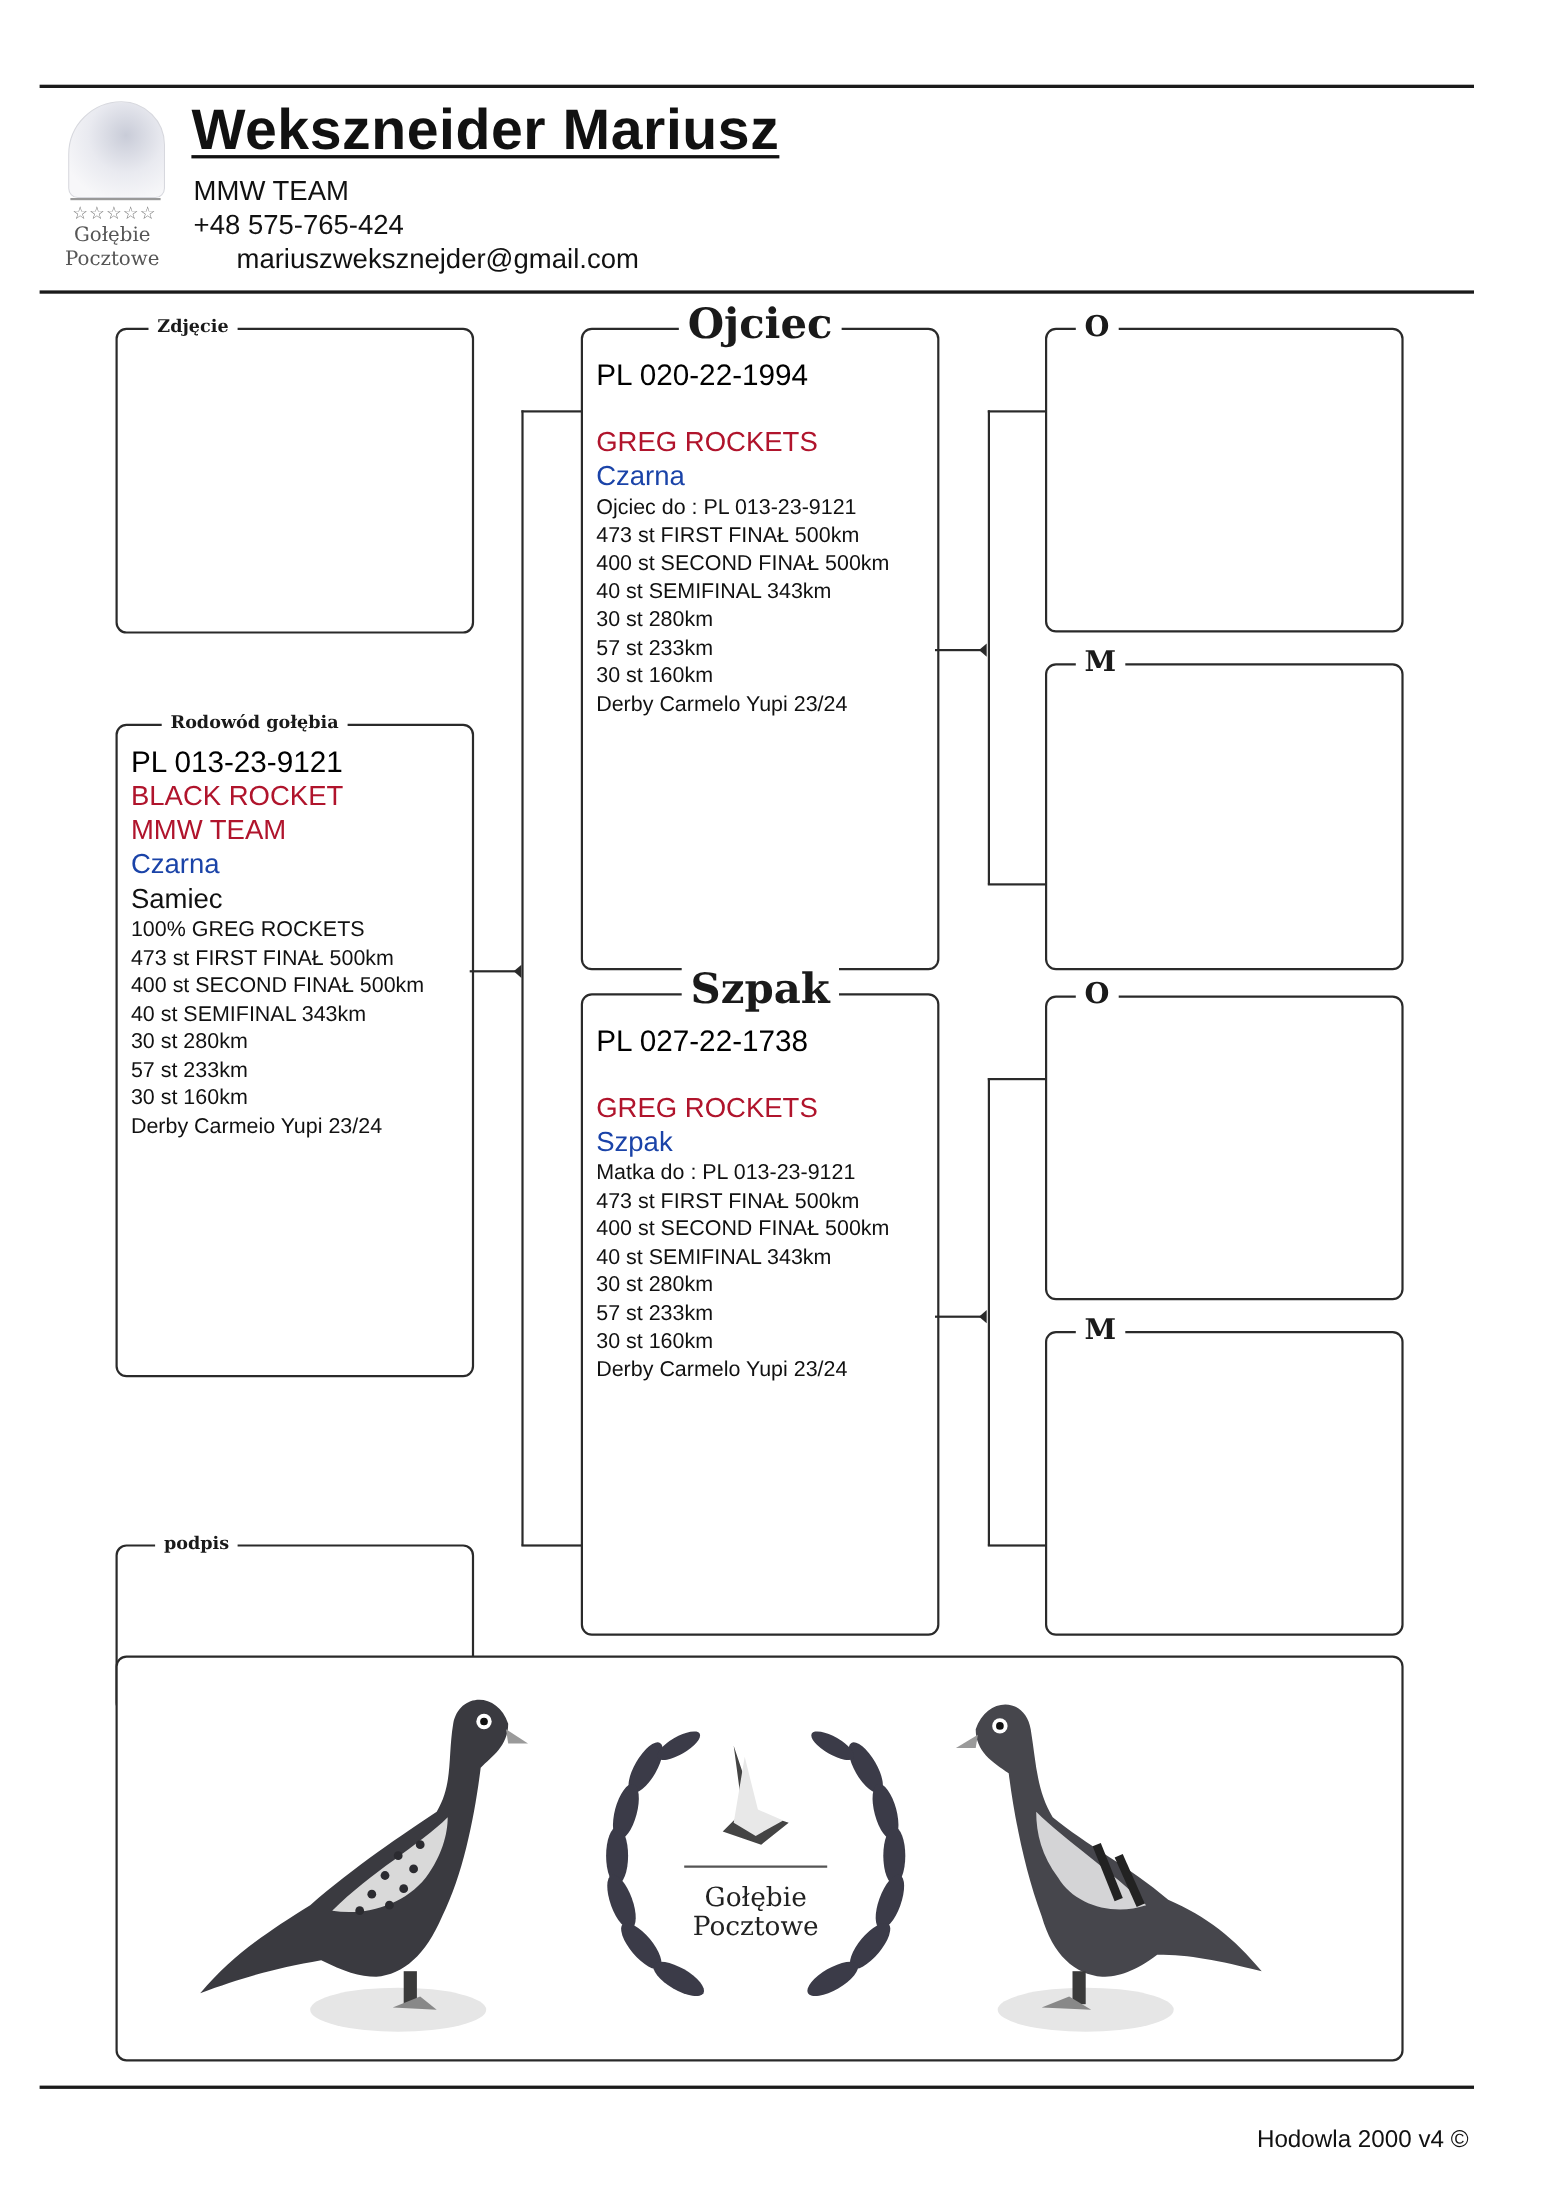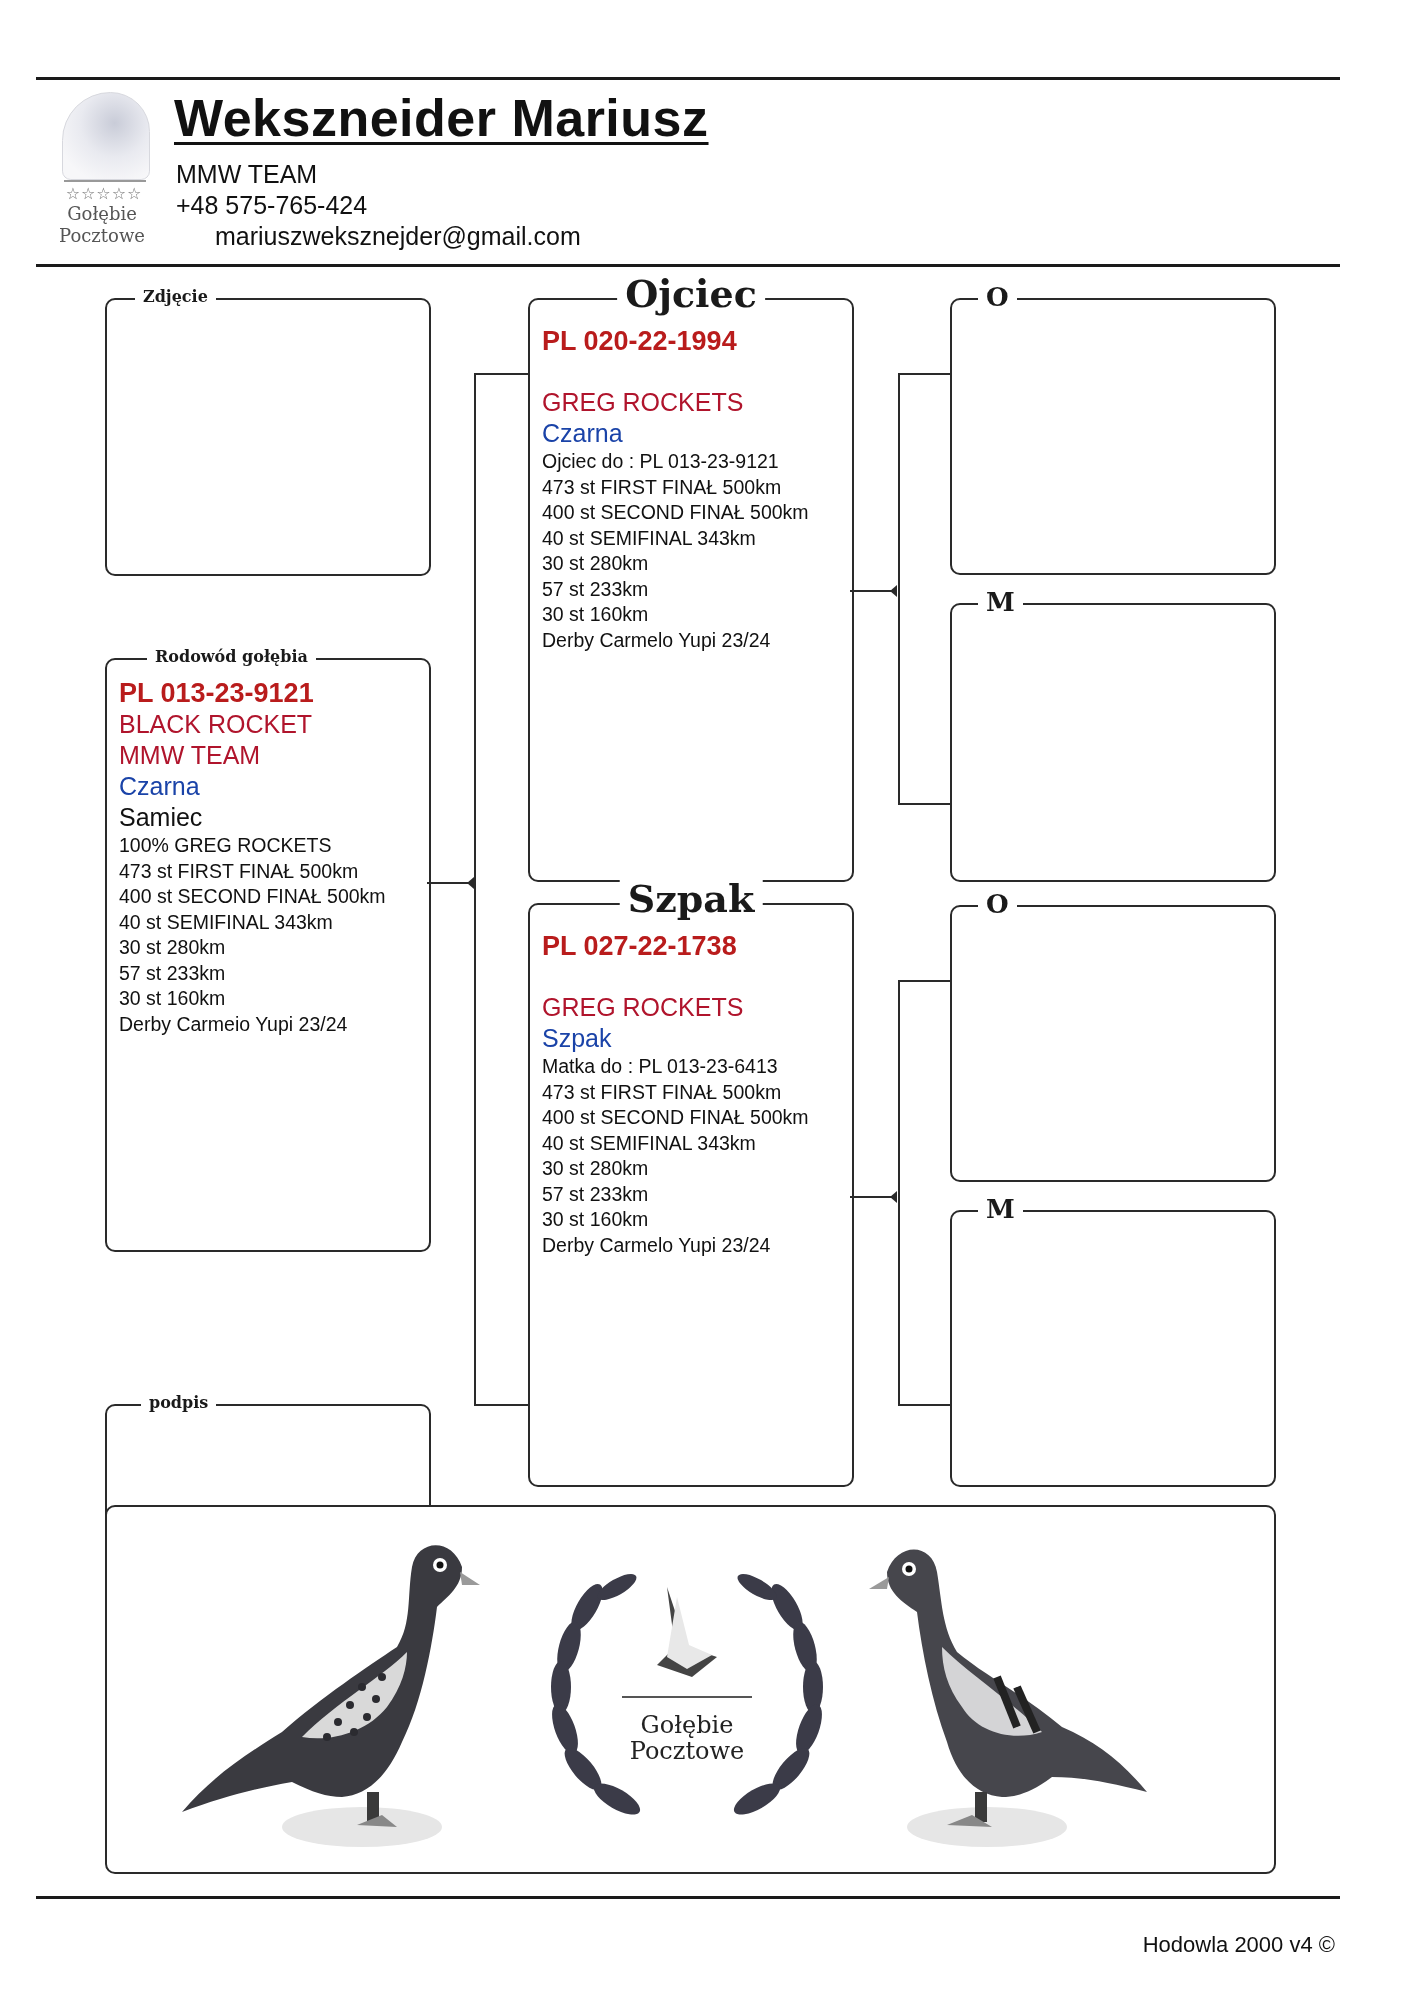--- a/index.html
+++ b/index.html
@@ -42,21 +42,21 @@
   }
   .legend {
     position: absolute; top: -18px; background: #fff; padding: 0 8px;
     font-family: "DejaVu Serif", serif; font-weight: bold; color: #1a1a1a;
     line-height: 30px;
   }
   .legend.small { font-size: 16px; }
   .legend.big { font-size: 38px; top: -30px; line-height: 48px; }
   .legend.center { left: 50%; transform: translateX(-50%); text-align: right; }
 
-  .ring { font-weight: bold; font-size: 27px; color: #b91c1c; }
+  .ring { font-weight: normal; font-size: 27px; color: #000000; }
   .red { color: #b0142c; }
   .blue { color: #1a43a8; }
   .line-lg { font-size: 25px; line-height: 31px; }
   .line-sm { font-size: 19.5px; line-height: 25.5px; color: #111; }
 
   .content { position: absolute; left: 12px; right: 8px; }
 
   
   .vline { position: absolute; width: 2px; background: #2a2a2a; }
   .hline { position: absolute; height: 2px; background: #2a2a2a; }
@@ -146,21 +146,21 @@
 </div>
 
 <div class="box" style="left:528px; top:903px; width:322px; height:580px;">
   <div class="legend big center">Szpak</div>
   <div class="content" style="top:26px;">
     <div class="ring">PL 027-22-1738</div>
     <div style="height:30px;"></div>
     <div class="line-lg red">GREG ROCKETS</div>
     <div class="line-lg blue">Szpak</div>
     <div>
-      <div class="line-sm">Matka do : PL 013-23-6413</div>
+      <div class="line-sm">Matka do : PL 013-23-9121</div>
       <div class="line-sm">473 st FIRST FINAŁ 500km</div>
       <div class="line-sm">400 st SECOND FINAŁ 500km</div>
       <div class="line-sm">40 st SEMIFINAL 343km</div>
       <div class="line-sm">30 st 280km</div>
       <div class="line-sm">57 st 233km</div>
       <div class="line-sm">30 st 160km</div>
       <div class="line-sm">Derby Carmelo Yupi 23/24</div>
     </div>
   </div>
 </div>

